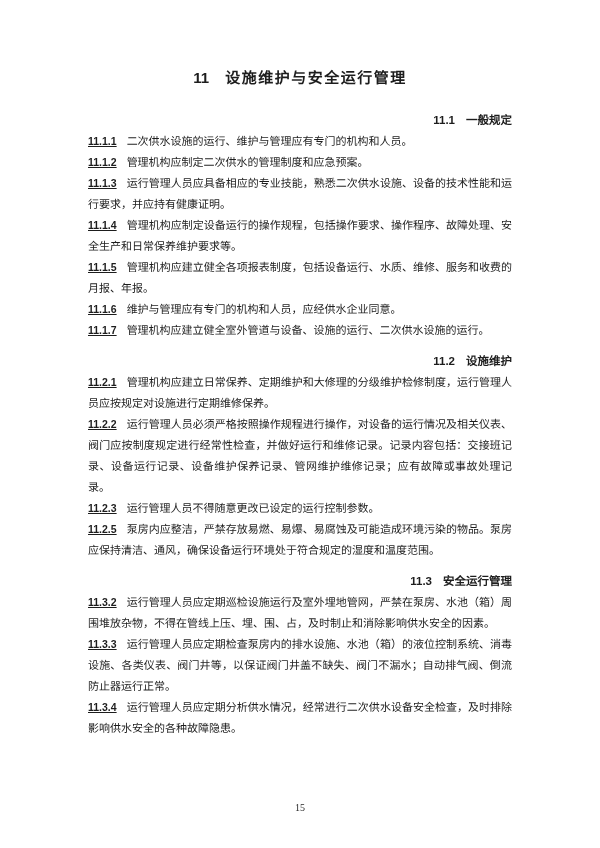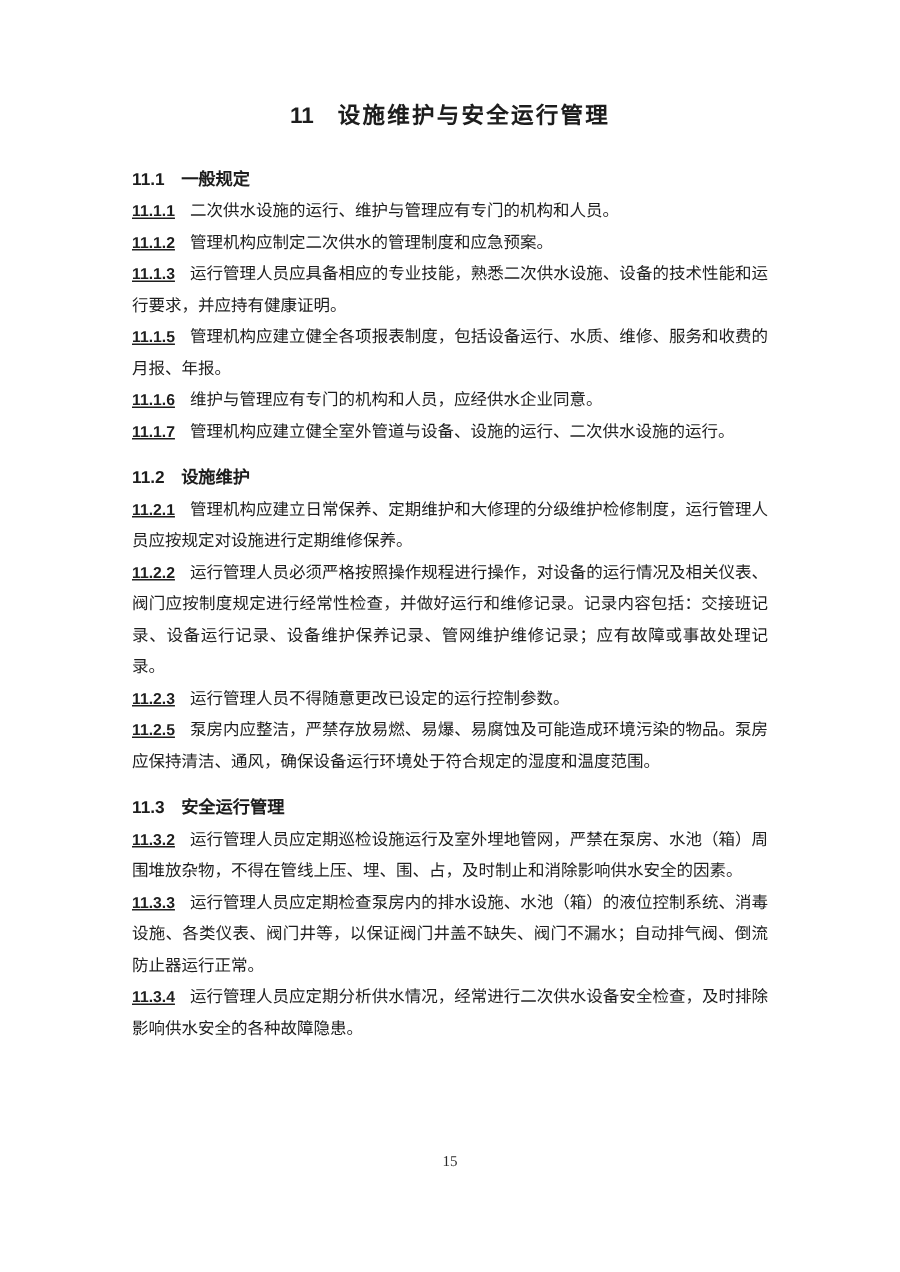--- a/index.html
+++ b/index.html
@@ -27,21 +27,21 @@
     font-size: 15px;
     line-height: 24px;
     margin: 0 0 20px 0;
     letter-spacing: 1.5px;
   }
   .chapter-title .num {
     letter-spacing: 0;
     margin-right: 16px;
   }
   .section-heading {
-    text-align: left;
+    text-align: right;
     font-family: "Liberation Sans", "DejaVu Sans", sans-serif;
     font-weight: 700;
     font-size: 11.5px;
     line-height: 21px;
     margin: 8px 0 0 0;
   }
   .section-heading.gap {
     margin-top: 10px;
   }
   .section-heading .num {
@@ -58,21 +58,21 @@
     font-family: "Liberation Sans", "DejaVu Sans", sans-serif;
     font-weight: 700;
     font-size: 10.5px;
     margin-right: 10px;
     white-space: nowrap;
     text-decoration: underline;
   }
   .page-number {
     position: absolute;
     left: 0;
-    bottom: 67px;
+    bottom: 34px;
     width: 100%;
     text-align: center;
     font-size: 10px;
     line-height: 12px;
     color: #2a2a2a;
   }
 </style>
 </head>
 <body>
 
@@ -82,20 +82,21 @@
     <h1 class="chapter-title">
       <span class="num">11</span><span>设施维护与安全运行管理</span>
     </h1>
 
     <h2 class="section-heading">
       <span class="num">11.1</span><span>一般规定</span>
     </h2>
     <p class="clause"><span class="clause-num">11.1.1</span><span>二次供水设施的运行、维护与管理应有专门的机构和人员。</span></p>
     <p class="clause"><span class="clause-num">11.1.2</span><span>管理机构应制定二次供水的管理制度和应急预案。</span></p>
     <p class="clause"><span class="clause-num">11.1.3</span><span>运行管理人员应具备相应的专业技能，熟悉二次供水设施、设备的技术性能和运行要求，并应持有健康证明。</span></p>
+    <p class="clause"><span class="clause-num">11.1.4</span><span>管理机构应制定设备运行的操作规程，包括操作要求、操作程序、故障处理、安全生产和日常保养维护要求等。</span></p>
     <p class="clause"><span class="clause-num">11.1.5</span><span>管理机构应建立健全各项报表制度，包括设备运行、水质、维修、服务和收费的月报、年报。</span></p>
     <p class="clause"><span class="clause-num">11.1.6</span><span>维护与管理应有专门的机构和人员，应经供水企业同意。</span></p>
     <p class="clause"><span class="clause-num">11.1.7</span><span>管理机构应建立健全室外管道与设备、设施的运行、二次供水设施的运行。</span></p>
 
     <h2 class="section-heading gap">
       <span class="num">11.2</span><span>设施维护</span>
     </h2>
     <p class="clause"><span class="clause-num">11.2.1</span><span>管理机构应建立日常保养、定期维护和大修理的分级维护检修制度，运行管理人员应按规定对设施进行定期维修保养。</span></p>
     <p class="clause"><span class="clause-num">11.2.2</span><span>运行管理人员必须严格按照操作规程进行操作，对设备的运行情况及相关仪表、阀门应按制度规定进行经常性检查，并做好运行和维修记录。记录内容包括：交接班记录、设备运行记录、设备维护保养记录、管网维护维修记录；应有故障或事故处理记录。</span></p>
     <p class="clause"><span class="clause-num">11.2.3</span><span>运行管理人员不得随意更改已设定的运行控制参数。</span></p>

